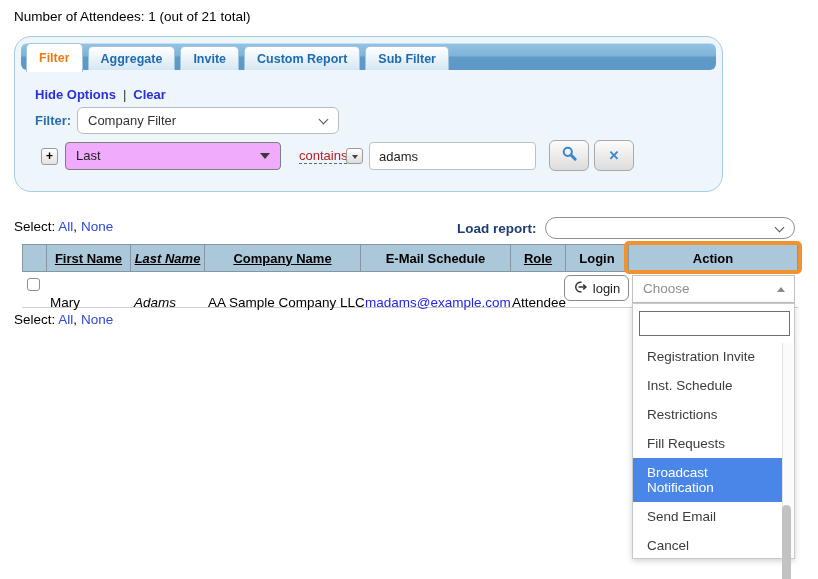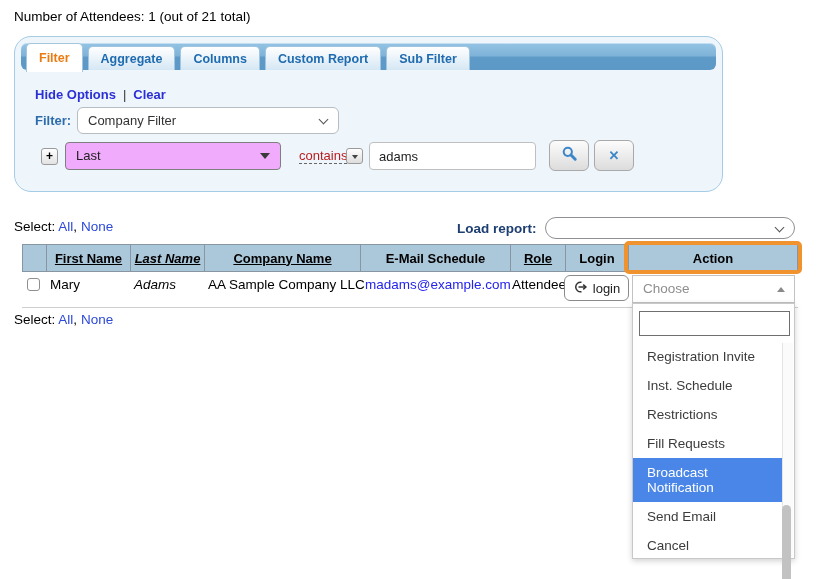--- a/index.html
+++ b/index.html
@@ -142,21 +142,21 @@
   .th.sortable span { text-decoration: underline; }
   .c0 { width: 24px; } .c1 { width: 84px; } .c2 { width: 74px; font-style: italic; }
   .c3 { width: 156px; } .c4 { width: 150px; } .c5 { width: 55px; }
   .c6 { width: 63px; } .c7 { flex: 1; }
 
   .trow {
     left: 22px; top: 272px; width: 776px; height: 36px;
     display: flex; background: #fff; border-bottom: 1px solid #cfcfcf;
     font-size: 13.5px;
   }
-  .td { padding-top: 5px; }
+  .td { padding-top: 23px; }
   .td.cbx { padding: 6px 0 0 5px; }
   .checkbox {
     display: inline-block; width: 13px; height: 13px;
     border: 1px solid #8f8f8f; border-radius: 3px; background: #fff; cursor: pointer;
   }
   .td.t1, .td.t2, .td.t3 { padding-left: 4px; white-space: nowrap; }
   .td.t4 { padding-left: 5px; white-space: nowrap; }
   .td.t4 .email { color: #2323ee; cursor: pointer; }
   .td.t5 { padding-left: 2px; }
   .td.login-cell { padding-top: 3px; display: flex; justify-content: center; }
@@ -213,21 +213,21 @@
 </head>
 <body>
 
 <div class="abs page-title">Number of Attendees: 1 (out of 21 total)</div>
 
 <div class="abs panel">
   <div class="abs tabbar">
     <div class="tabs">
       <div class="tab active">Filter</div>
       <div class="tab">Aggregate</div>
-      <div class="tab">Columns</div>
+      <div class="tab">Invite</div>
       <div class="tab">Custom Report</div>
       <div class="tab">Sub Filter</div>
     </div>
   </div>
 
   <div class="abs panel-links">
     <span class="lnk">Hide Options</span><span class="sep">|</span><span class="lnk">Clear</span>
   </div>
 
   <div class="abs filter-label">Filter:</div>

